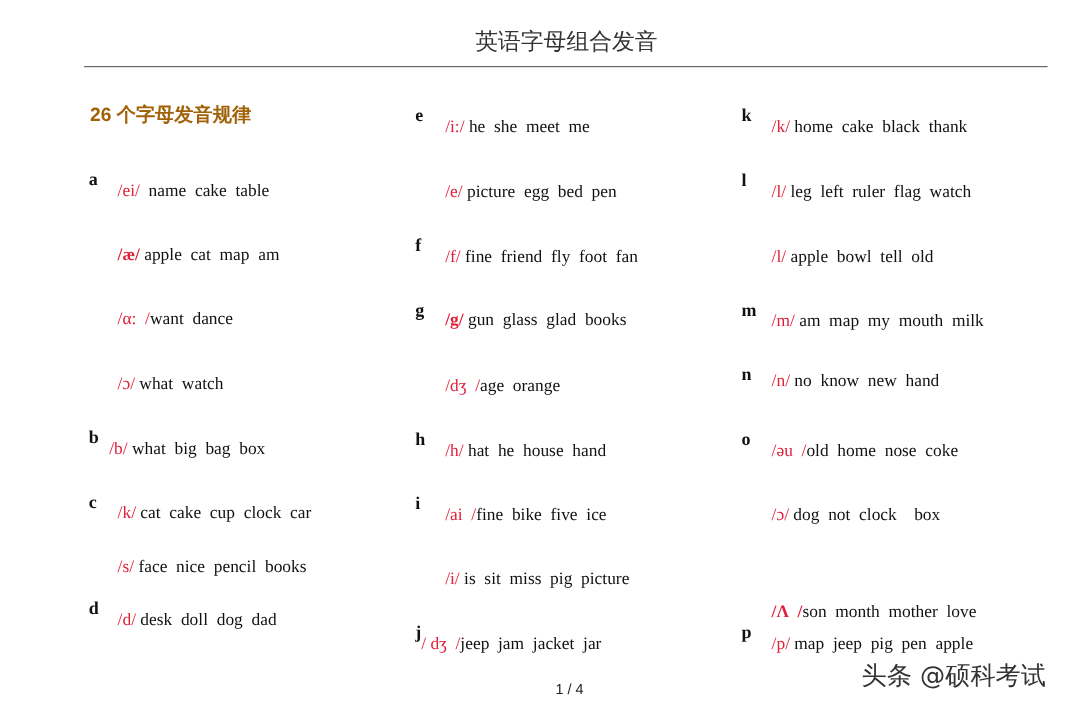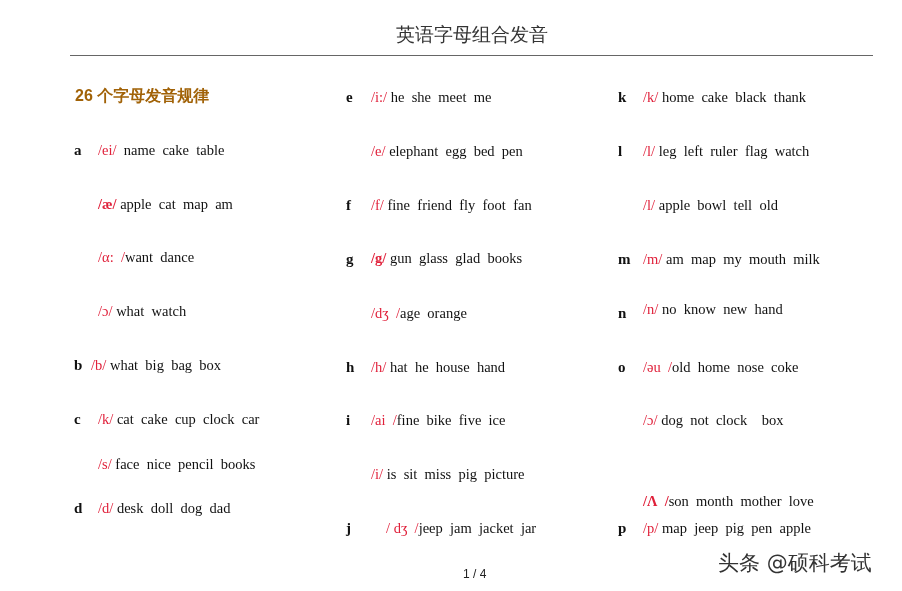--- a/index.html
+++ b/index.html
@@ -3,21 +3,21 @@
 <meta charset="utf-8">
 <style>
   html, body { margin:0; padding:0; background:#ffffff; }
   body { width:902px; height:591px; position:relative; overflow:hidden;
          font-family:"Liberation Serif", "DejaVu Serif", serif; color:#111; }
   .doc-title { position:absolute; left:0; width:944px; top:22px; text-align:center;
                font-family:"DejaVu Sans", sans-serif; font-size:19px; color:#333; letter-spacing:0px; }
   .rule { position:absolute; left:70px; width:803px; top:55px; height:0; border-top:1.5px solid #666; }
   .section-title { position:absolute; left:75px; top:86px; font-family:"Liberation Sans", "DejaVu Sans", sans-serif;
                    font-weight:bold; font-size:16px; color:#a16207; }
-  .row { position:absolute; font-size:14.5px; white-space:pre; line-height:18px; }
+  .row { position:absolute; font-size:14.5px; white-space:pre; line-height:18px;margin-top:9px; }
   .letter { position:absolute; font-weight:bold; font-size:15px; }
   .phon { color:#e0203a; }
   .words { color:#111; }
   .footer-page { position:absolute; left:463px; top:567px; font-family:"Liberation Sans", sans-serif;
                  font-size:12px; color:#222; }
   .watermark { position:absolute; left:718px; top:549px; font-family:"DejaVu Sans", sans-serif;
                font-size:21px; color:#333; letter-spacing:0px;
                text-shadow: 0 0 2px #fff, 0 0 3px #fff; text-align: right; }
 </style>
 </head>
@@ -48,40 +48,40 @@
     <div class="row" style="left:98px;top:455px"><span class="phon">/s/</span><span class="words"> face  nice  pencil  books</span></div>
 
     <div class="letter" style="left:74px;top:500px">d</div>
     <div class="row" style="left:98px;top:499px"><span class="phon">/d/</span><span class="words"> desk  doll  dog  dad</span></div>
   </div>
 
   <div>
     <div class="letter" style="left:346px;top:89px">e</div>
     <div class="row" style="left:371px;top:88px"><span class="phon">/i:/</span><span class="words"> he  she  meet  me</span></div>
 
-    <div class="row" style="left:371px;top:142px"><span class="phon">/e/</span><span class="words"> elephant  egg  bed  pen</span></div>
+    <div class="row" style="left:371px;top:142px"><span class="phon">/e/</span><span class="words"> picture  egg  bed  pen</span></div>
 
     <div class="letter" style="left:346px;top:197px">f</div>
     <div class="row" style="left:371px;top:196px"><span class="phon">/f/</span><span class="words"> fine  friend  fly  foot  fan</span></div>
 
     <div class="letter" style="left:346px;top:251px">g</div>
     <div class="row" style="left:371px;top:249px"><span class="phon" style="font-weight:bold">/g/</span><span class="words"> gun  glass  glad  books</span></div>
 
     <div class="row" style="left:371px;top:304px"><span class="phon">/dʒ  /</span><span class="words">age  orange</span></div>
 
     <div class="letter" style="left:346px;top:359px">h</div>
     <div class="row" style="left:371px;top:358px"><span class="phon">/h/</span><span class="words"> hat  he  house  hand</span></div>
 
     <div class="letter" style="left:346px;top:412px">i</div>
     <div class="row" style="left:371px;top:411px"><span class="phon">/ai  /</span><span class="words">fine  bike  five  ice</span></div>
 
     <div class="row" style="left:371px;top:465px"><span class="phon">/i/</span><span class="words"> is  sit  miss  pig  picture</span></div>
 
     <div class="letter" style="left:346px;top:520px">j</div>
-    <div class="row" style="left:386px;top:519px"><span class="phon">/ dʒ  /</span><span class="words">jeep  jam  jacket  jar</span></div>
+    <div class="row" style="left:351px;top:519px"><span class="phon">/ dʒ  /</span><span class="words">jeep  jam  jacket  jar</span></div>
   </div>
 
   <div>
     <div class="letter" style="left:618px;top:89px">k</div>
     <div class="row" style="left:643px;top:88px"><span class="phon">/k/</span><span class="words"> home  cake  black  thank</span></div>
 
     <div class="letter" style="left:618px;top:143px">l</div>
     <div class="row" style="left:643px;top:142px"><span class="phon">/l/</span><span class="words"> leg  left  ruler  flag  watch</span></div>
 
     <div class="row" style="left:643px;top:196px"><span class="phon">/l/</span><span class="words"> apple  bowl  tell  old</span></div>

